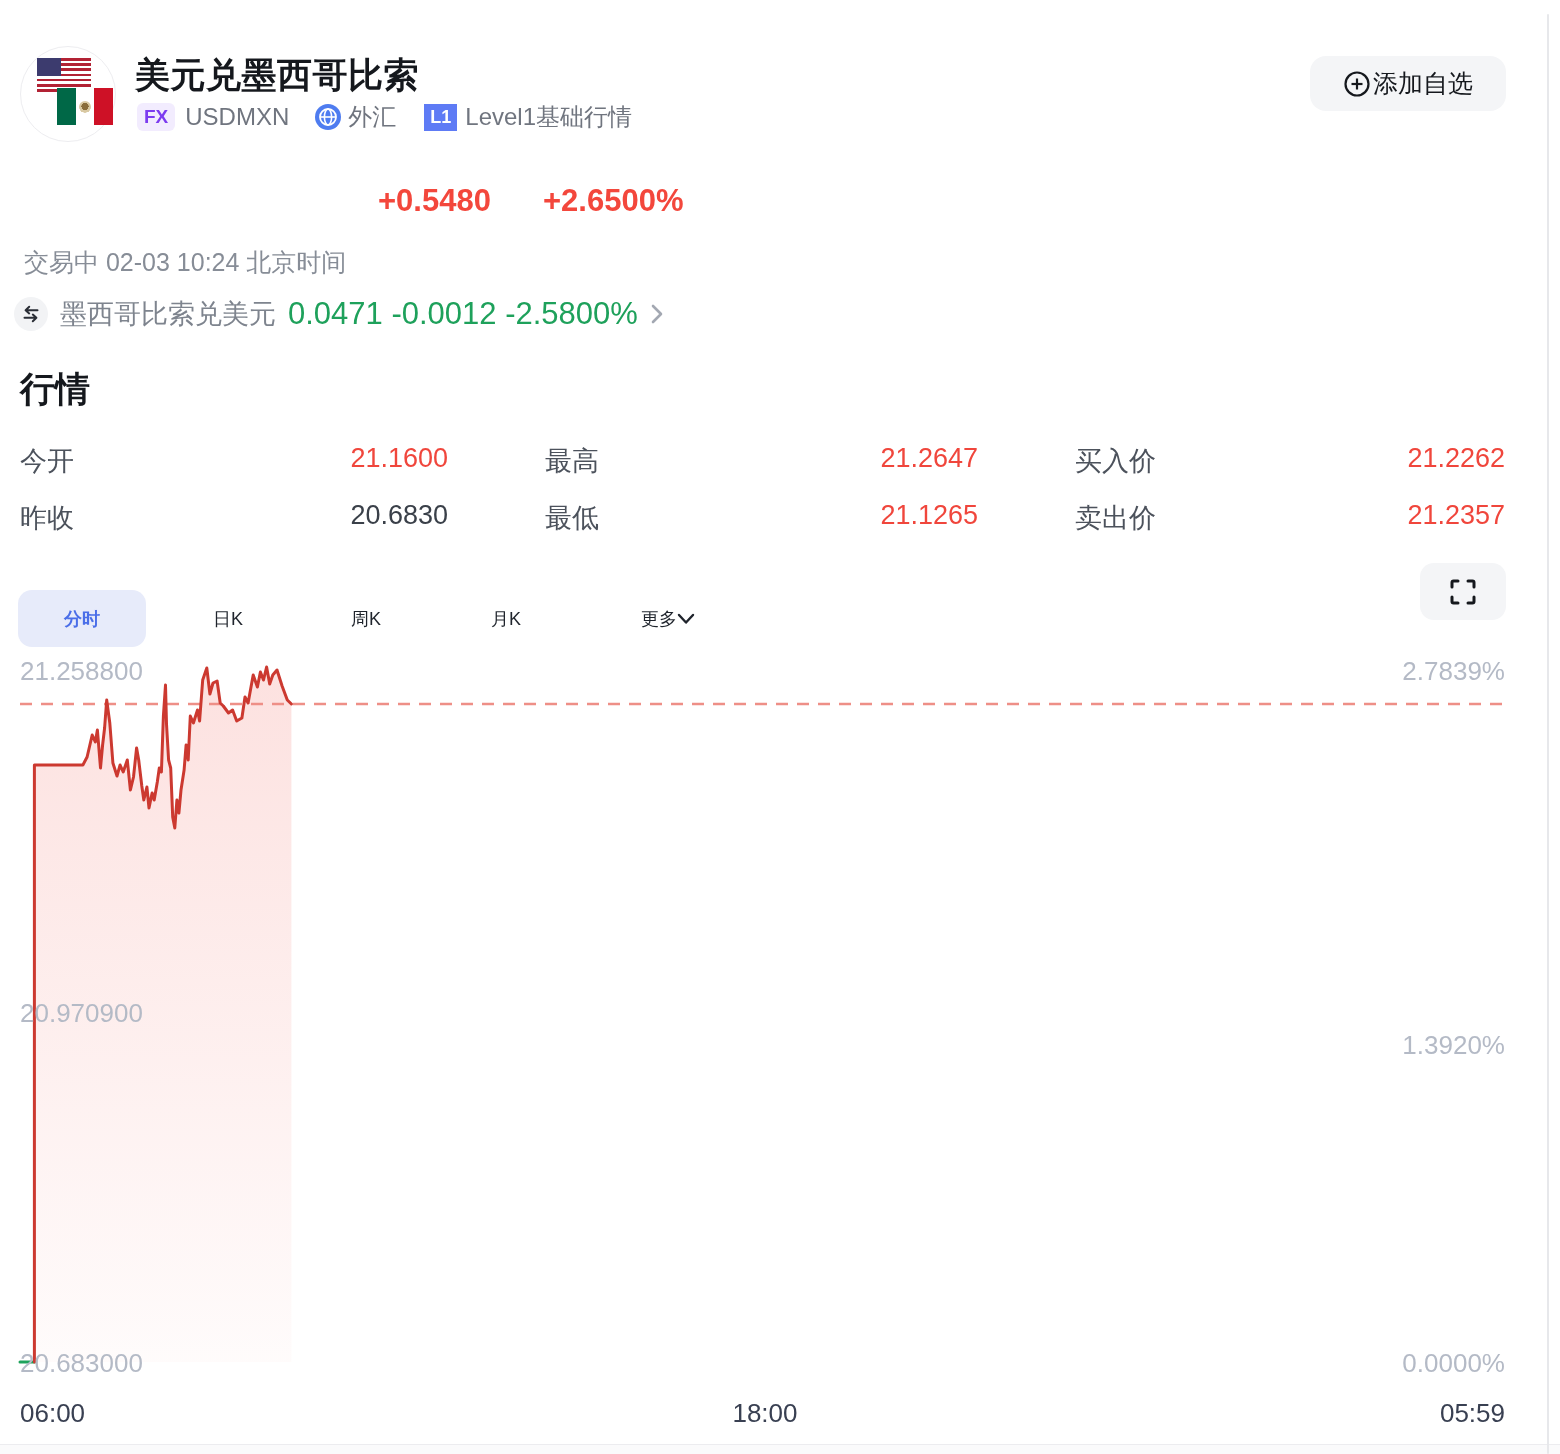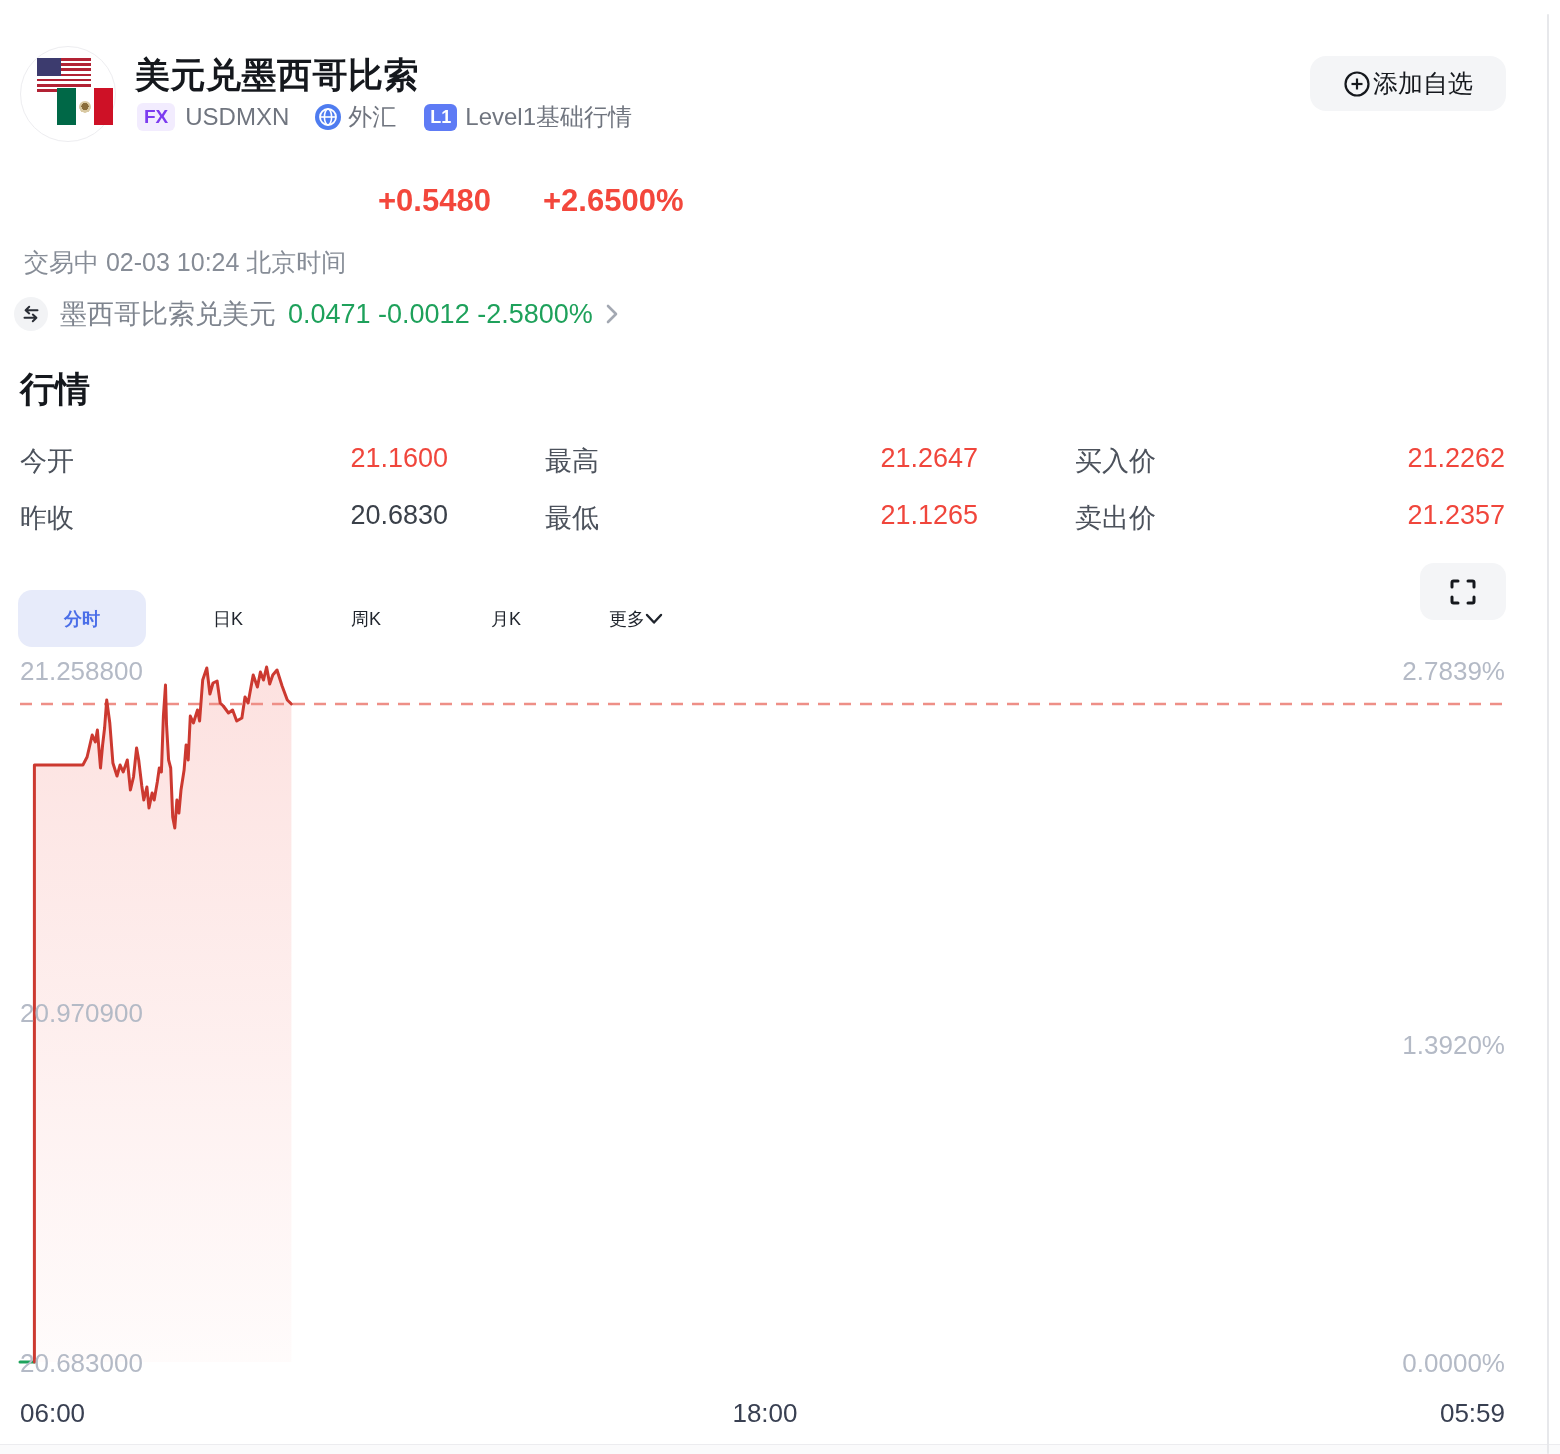--- a/index.html
+++ b/index.html
@@ -17,36 +17,36 @@
     background:linear-gradient(to right,#006847 0 33.4%,#ffffff 33.4% 66.7%,#ce1126 66.7%); }
   .flag-mx .emblem { position:absolute; left:50%; top:50%; width:12px; height:12px; margin:-6px 0 0 -6px;
     border-radius:50%; background:radial-gradient(circle at 50% 45%, #8a6d3b 0 40%, #d9c9a3 41% 70%, transparent 71%); }
 
   .title { position:absolute; left:135px; top:52px; font-size:35px; font-weight:700; color:#15181d; letter-spacing:.5px; }
   .badge-row { position:absolute; left:137px; top:102px; height:30px; display:flex; align-items:center; }
   .badge-fx { background:#f2ecfe; color:#7c3bf0; font-weight:700; font-size:19px; padding:3px 7px; border-radius:6px; }
   .sym { color:#70757f; font-size:24px; margin:0 26px 0 10px; }
   .globe-wrap { width:26px; height:26px; margin-right:7px; }
   .tag-text { color:#70757f; font-size:24px; }
-  .badge-l1 { background:#5e7bf5; color:#fff; font-weight:700; font-size:18px; padding:3px 6px; border-radius:6px; margin:0 8px 0 28px; }
+  .badge-l1 { background:#5e7bf5; color:#fff; font-weight:700; font-size:18px; padding:3px 6px; border-radius:0; margin:0 8px 0 28px; }
 
   .add-btn { position:absolute; left:1310px; top:56px; width:196px; height:55px; background:#f4f5f7;
     border:none; border-radius:16px; display:flex; align-items:center; justify-content:center; gap:2px;
     font-size:25px; color:#15181d; cursor:pointer; font-family:inherit; }
 
   
   .big-price { position:absolute; left:24px; top:152px; font-size:66px; font-weight:600; color:#f3473c; letter-spacing:1px; }
   .chg { position:absolute; top:183px; font-size:31px; font-weight:600; color:#f3473c; }
   .chg.abs { left:378px; } .chg.pct { left:543px; }
   .status-line { position:absolute; left:24px; top:246px; font-size:25px; color:#878d97; }
 
   .inverse-row { position:absolute; left:14px; top:294px; height:40px; display:flex; align-items:center; cursor:pointer; }
   .swap-circle { width:34px; height:34px; border-radius:50%; background:#f2f3f5; display:flex; align-items:center; justify-content:center; margin-right:12px; }
   .inverse-label { font-size:27px; color:#7e848e; margin-right:12px; }
-  .inverse-vals { font-size:27px; color:#1ea15b; font-weight:500; margin-right:10px; }
+  .inverse-vals { font-size:31px; color:#1ea15b; font-weight:500; margin-right:10px; }
 
   
   .section-title { position:absolute; left:20px; top:366px; font-size:35px; font-weight:700; color:#15181d; }
   .stat-label { position:absolute; font-size:27px; color:#4c525c; }
   .stat-value { position:absolute; font-size:27px; text-align:right; font-weight:500; }
   .red { color:#f0463c; } .dark { color:#3a4049; }
   .r1 { top:443px; } .r2 { top:500px; }
   .l1c { left:20px; } .l2c { left:545px; } .l3c { left:1075px; }
   .v1c { left:180px; width:268px; } .v2c { left:700px; width:278px; } .v3c { left:1250px; width:255px; }
 
@@ -141,21 +141,21 @@
   <div class="stat-value r2 v1c dark">20.6830</div>
   <div class="stat-label r2 l2c">最低</div>
   <div class="stat-value r2 v2c red">21.1265</div>
   <div class="stat-label r2 l3c">卖出价</div>
   <div class="stat-value r2 v3c red">21.2357</div>
 
   <div class="tab active" style="left:18px;width:128px;">分时</div>
   <div class="tab" style="left:196px;width:64px;">日K</div>
   <div class="tab" style="left:334px;width:64px;">周K</div>
   <div class="tab" style="left:474px;width:64px;">月K</div>
-  <div class="tab" style="left:588px;width:96px;gap:0;">
+  <div class="tab" style="left:620px;width:96px;gap:0;">
     <span>更多</span>
     <span style="display:flex">
       <svg width="18" height="12" viewBox="0 0 18 12" fill="none" stroke="#1f242c" stroke-width="2.4" stroke-linecap="round" stroke-linejoin="round">
           <path d="M2 2 L9 9.5 L16 2"></path>
         </svg>
     </span>
   </div>
   <button class="tab-fs">
     <span style="display:flex">
       <svg width="28" height="28" viewBox="0 0 28 28" fill="none" stroke="#15181d" stroke-width="3" stroke-linecap="round">

